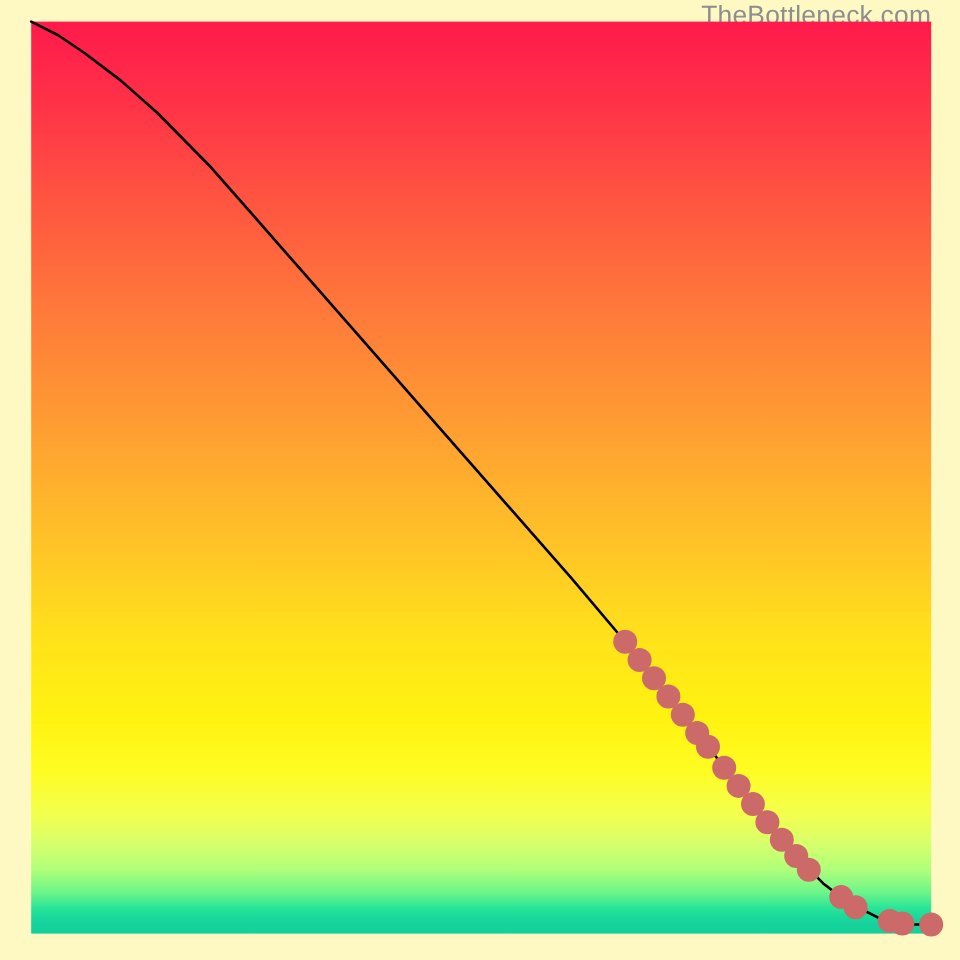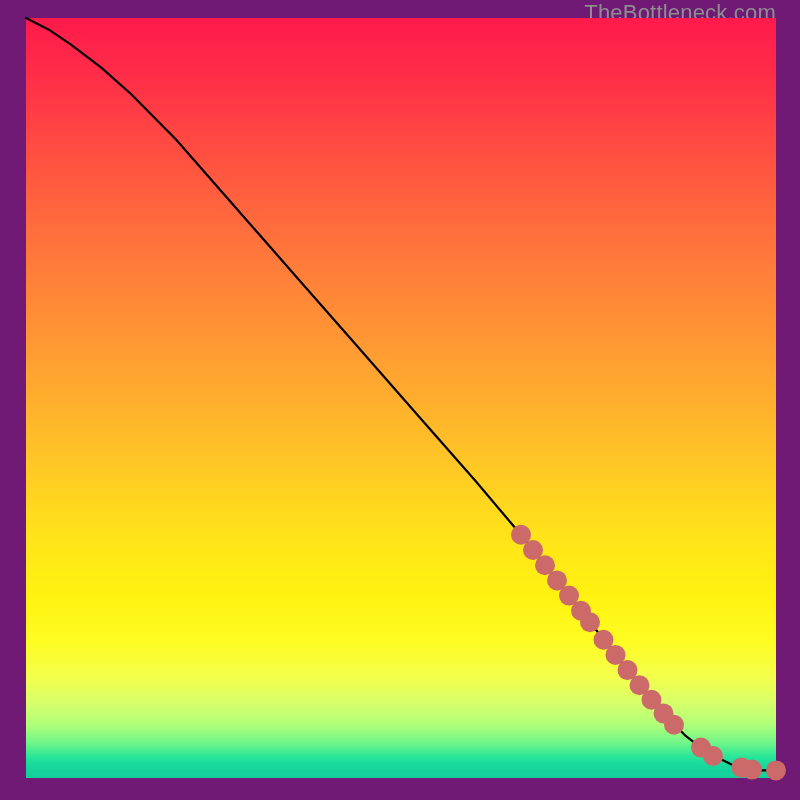--- a/index.html
+++ b/index.html
@@ -8,21 +8,21 @@
     width: 800px;
     height: 800px;
     background: #000;
     font-family: Arial, Helvetica, sans-serif;
     overflow: hidden;
   }
   .stage {
     position: relative;
     width: 800px;
     height: 800px;
-    background: #701a75;
+    background: #fef9c3;
   }
   .plot {
     position: absolute;
     left: 26px;
     top: 18px;
     width: 750px;
     height: 760px;
     
     background: linear-gradient(
       to bottom,

